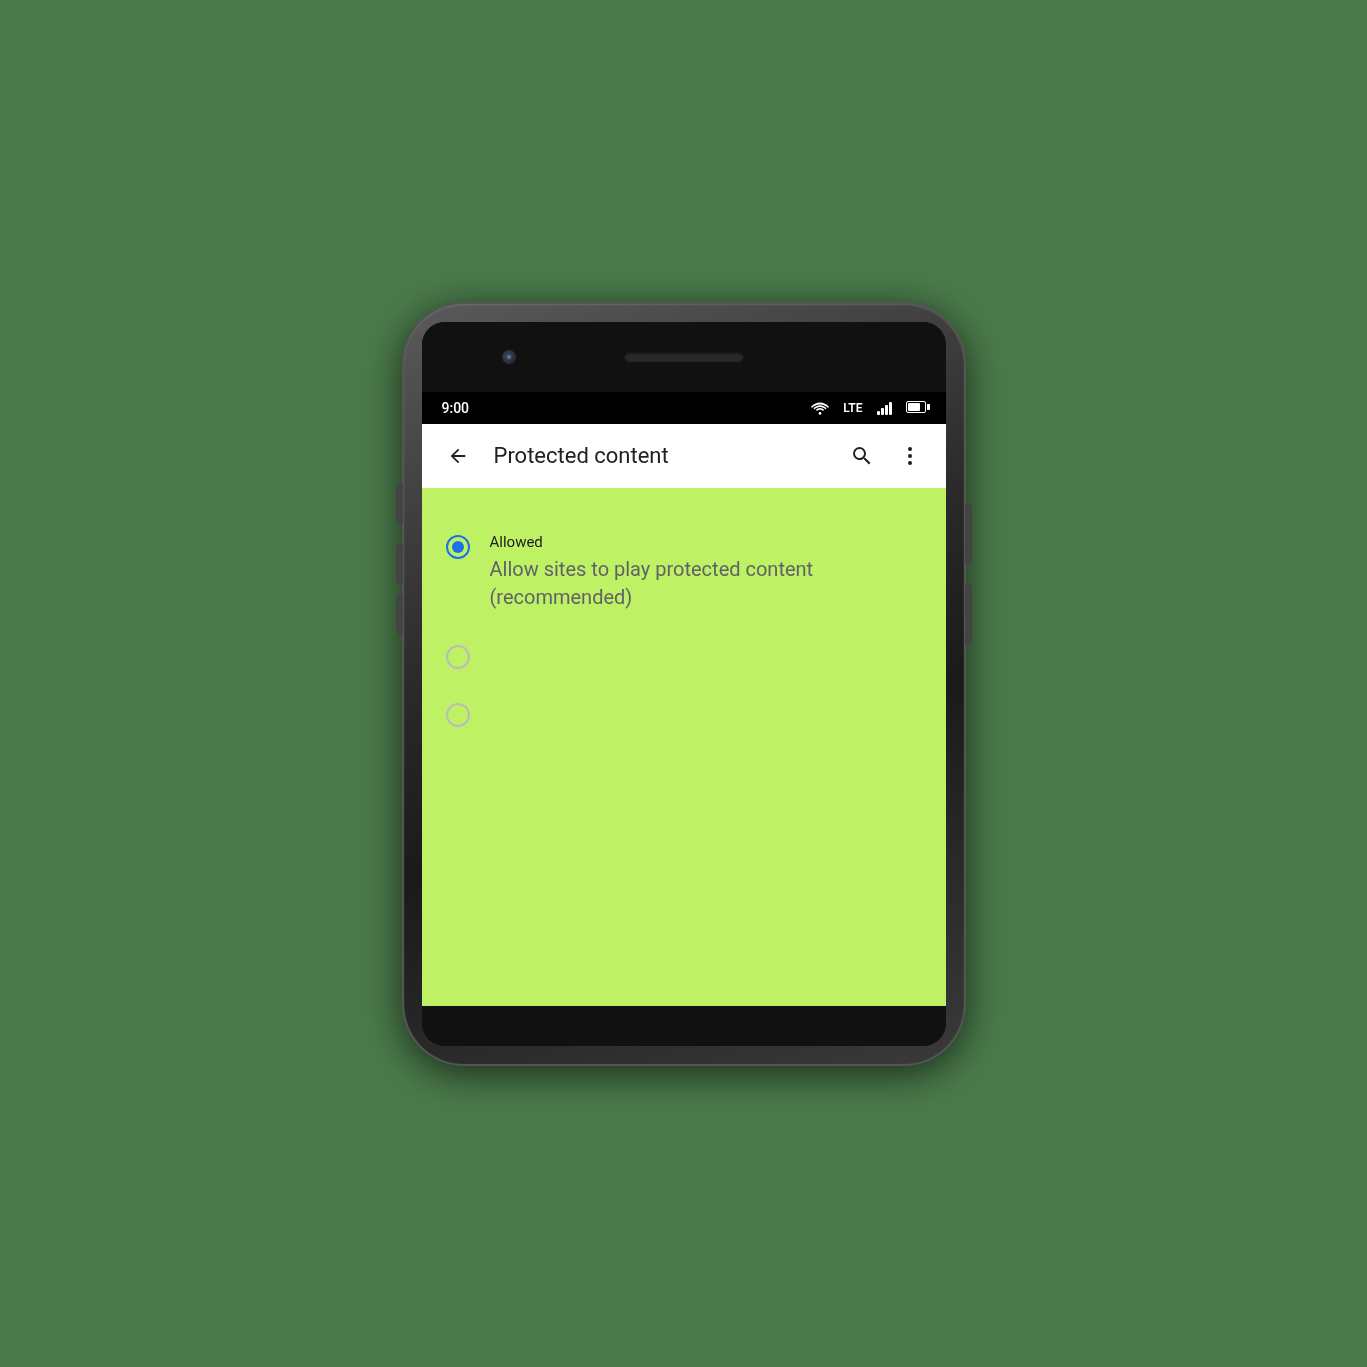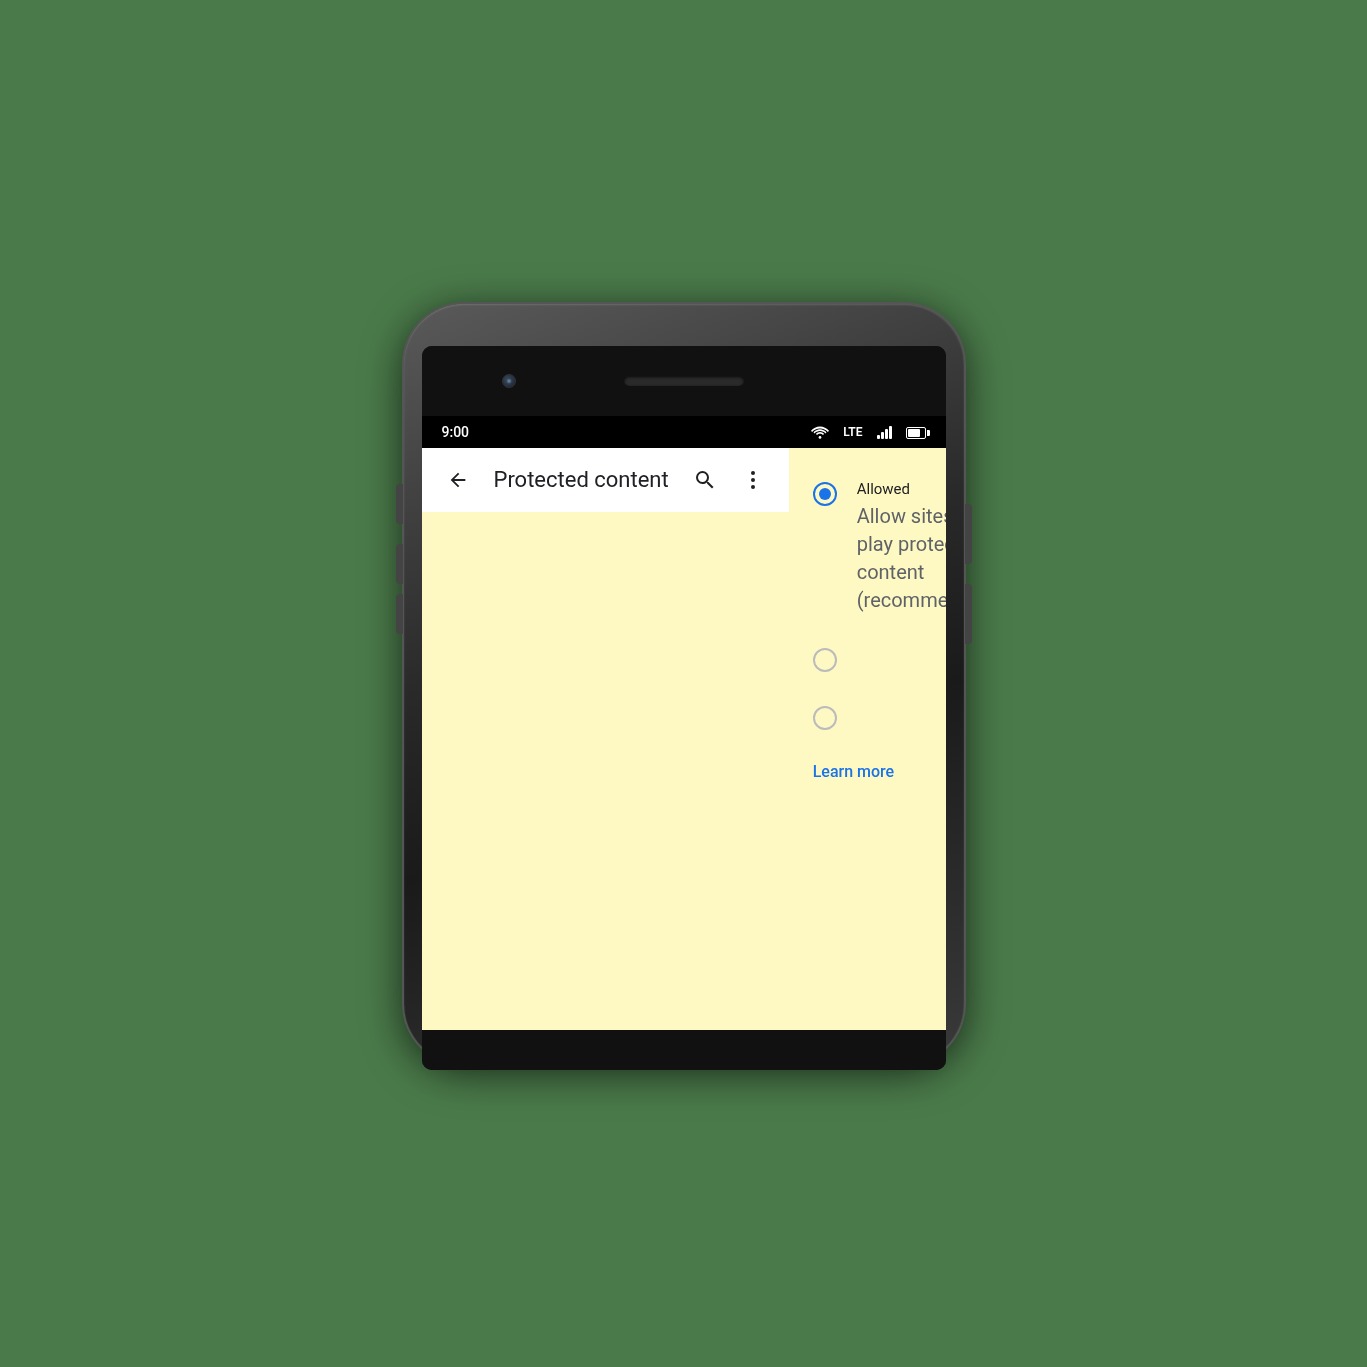--- a/index.html
+++ b/index.html
@@ -47,26 +47,25 @@
       height: 40px;
       background: #444;
       border-radius: 4px 0 0 4px;
       box-shadow: 0 60px 0 #444, 0 110px 0 #444;
     }
 
     .phone-inner {
       width: 100%;
       height: 100%;
       background: #111;
-      border-radius: 10px;
+      border-radius: 23px;
       overflow: hidden;
       position: relative;
       display: flex;
       flex-direction: column;
-      margin-top: 24px;
     }
 
     
     .top-bezel {
       background: #111;
       height: 70px;
       display: flex;
       align-items: center;
       justify-content: center;
       position: relative;
@@ -116,21 +115,21 @@
     }
 
     .status-time {
       color: #fff;
       font-size: 14px;
       font-weight: 500;
     }
 
     .status-icons {
       display: flex;
-      align-items: flex-end;
+      align-items: flex-start;
       gap: 14px;
     }
 
     .wifi-icon {
       width: 18px;
       height: 14px;
       position: relative;
     }
 
     .lte-text {
@@ -175,25 +174,26 @@
     }
     .battery-fill {
       background: #fff;
       height: 100%;
       width: 80%;
       border-radius: 1px;
     }
 
     
     .screen-content {
-      background: #fef9c3;
+      background: #bef264;
       flex: 1;
       display: flex;
-      flex-direction: row;
+      flex-direction: column;
       overflow: hidden;
+      gap: 13px;
     }
 
     
     .app-bar {
       background: #fff;
       height: 64px;
       display: flex;
       align-items: center;
       padding: 0 16px;
       gap: 16px;
@@ -389,21 +389,20 @@
         </div>
 
         <div class="option-item">
           <div class="radio-btn"></div>
         </div>
 
         <div class="option-item">
           <div class="radio-btn"></div>
         </div>
 
-        <div class="learn-more-link">Learn more</div>
 
       </div>
 
     </div>
 
     <div class="bottom-bezel"></div>
 
   </div>
 </div>
 

